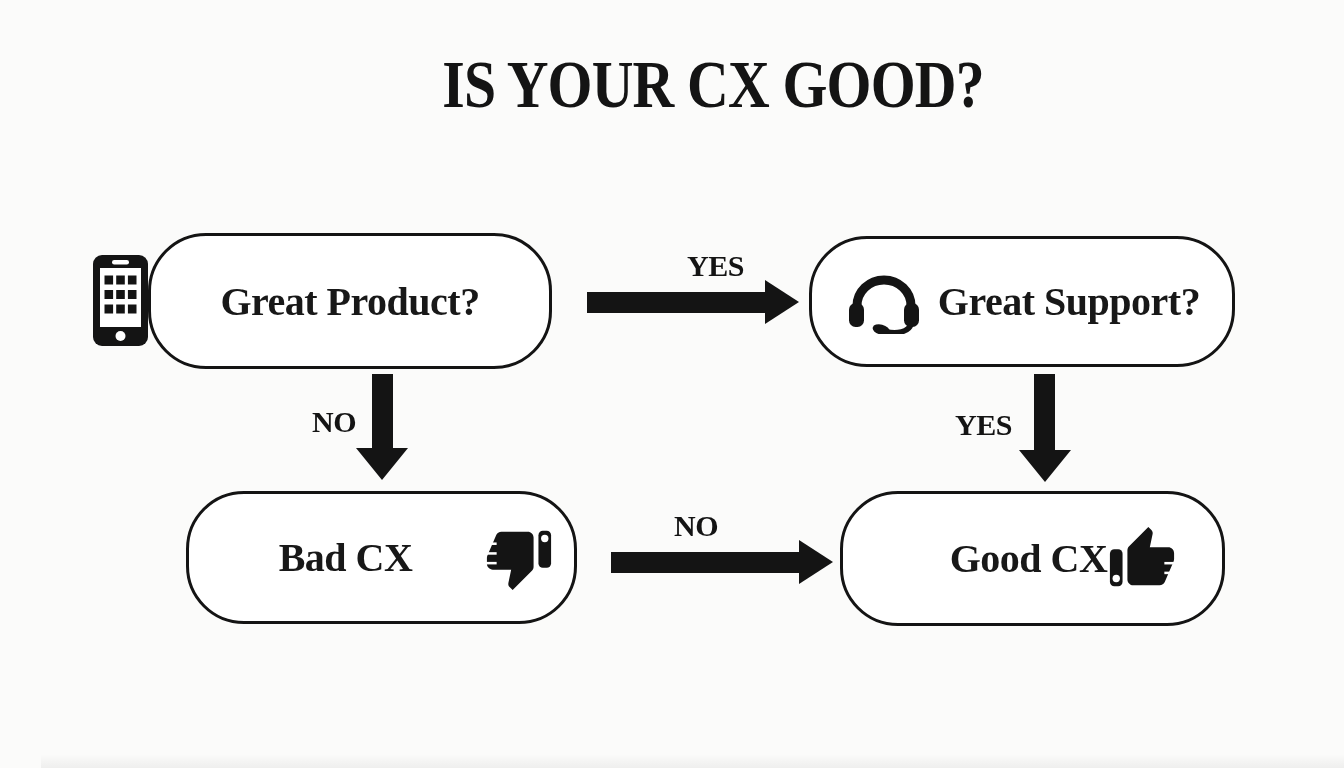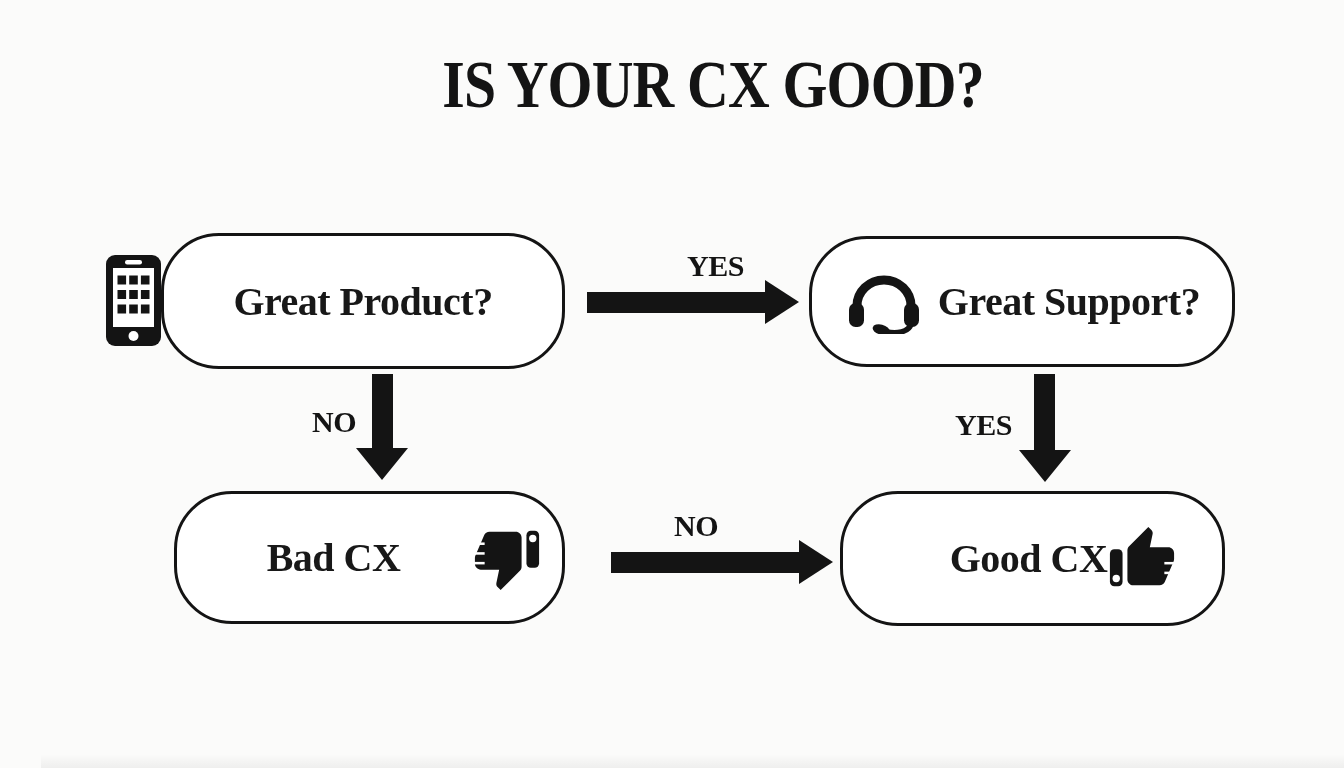--- a/index.html
+++ b/index.html
@@ -25,23 +25,23 @@
   }
   .node{
     position:absolute;background:var(--node-fill);
     border:3.5px solid var(--ink);border-radius:58px;
     display:flex;align-items:center;justify-content:center;
   }
   .node .label{
     font-weight:bold;font-size:40px;letter-spacing:-0.5px;color:#181818;
     white-space:nowrap;
   }
-  #node-great-product{left:120px;top:233px;width:404px;height:136px;}
+  #node-great-product{left:107px;top:233px;width:404px;height:136px;}
   #node-good-support {left:768px;top:236px;width:426px;height:131px;gap:14px;}
-  #node-bad-cx      {left:133px;top:491px;width:391px;height:133px;gap:72px;padding-left:70px;}
+  #node-bad-cx      {left:145px;top:491px;width:391px;height:133px;gap:72px;padding-left:70px;}
   #node-good-cx     {left:799px;top:491px;width:385px;height:135px;padding-left:62px;}
   .icon{display:inline-flex;flex:none;}
   .phone-icon{position:absolute;left:-58px;top:19px;width:55px;height:91px;}
   .headset-icon{width:80px;height:64px;}
   .thumb-icon{width:70px;height:70px;}
   
   .shaft{position:absolute;background:var(--ink);}
   .head-right{position:absolute;width:0;height:0;
     border-top:22px solid transparent;border-bottom:22px solid transparent;
     border-left:34px solid var(--ink);}

